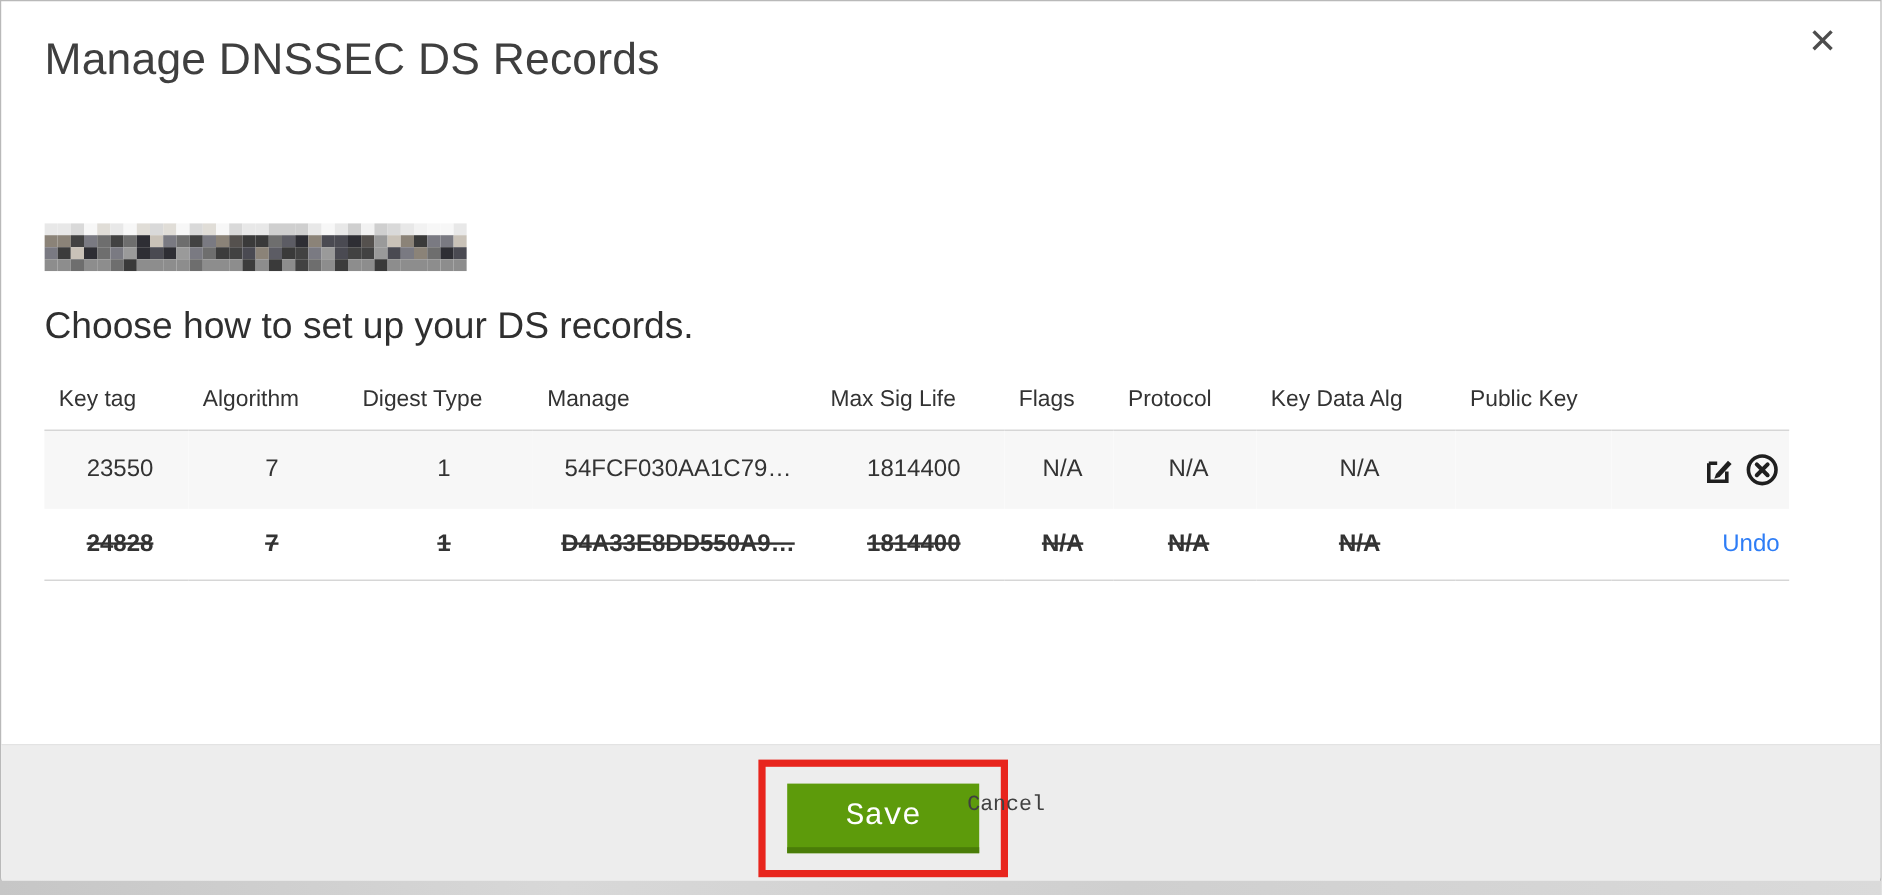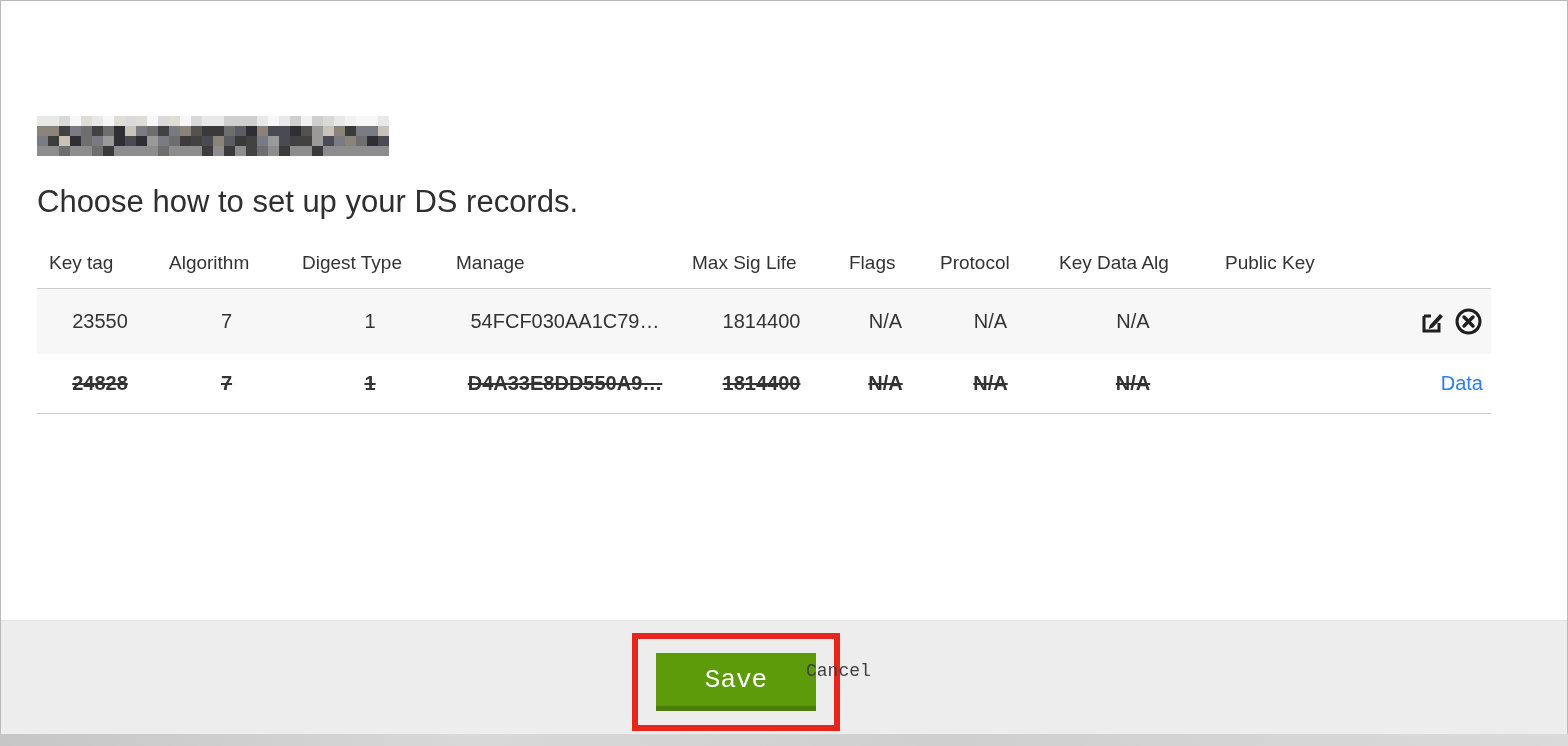--- a/index.html
+++ b/index.html
@@ -95,20 +95,24 @@
   .cancel-link {
     position: absolute; left: 805px; top: 40px;
     color: #404040; font-size: 18px; text-decoration: none; cursor: pointer;
   }
 </style>
 </head>
 <body>
 
 <div class="modal">
 
+  <div class="modal-header">
+    <h1 class="modal-title">Manage DNSSEC DS Records</h1>
+    <span class="close-btn">✕</span>
+  </div>
 
   <div class="modal-body">
 
     <div class="redacted-domain">
       <svg id="mosaic" width="352" height="40" xmlns="http://www.w3.org/2000/svg">
           <rect x="0" y="0" width="11" height="10" fill="#e8e8e8"></rect>
           <rect x="11" y="0" width="11" height="10" fill="#e8e8e8"></rect>
           <rect x="22" y="0" width="11" height="10" fill="#d9d9d9"></rect>
           <rect x="33" y="0" width="11" height="10" fill="#f7f7f7"></rect>
           <rect x="44" y="0" width="11" height="10" fill="#e0ddd7"></rect>
@@ -298,21 +302,21 @@
           <td class="cell-text">24828</td>
           <td class="cell-text">7</td>
           <td class="cell-text">1</td>
           <td class="cell-text">D4A33E8DD550A9…</td>
           <td class="cell-text">1814400</td>
           <td class="cell-text">N/A</td>
           <td class="cell-text">N/A</td>
           <td class="cell-text">N/A</td>
           <td class="cell-text"></td>
           <td class="actions-cell">
-            <a class="undo-link">Data</a>
+            <a class="undo-link">Undo</a>
           </td>
         </tr>
       </tbody>
     </table>
 
   </div>
 
   <div class="modal-footer">
     <div class="annotation-box">
       <button class="save-btn">Save</button>

